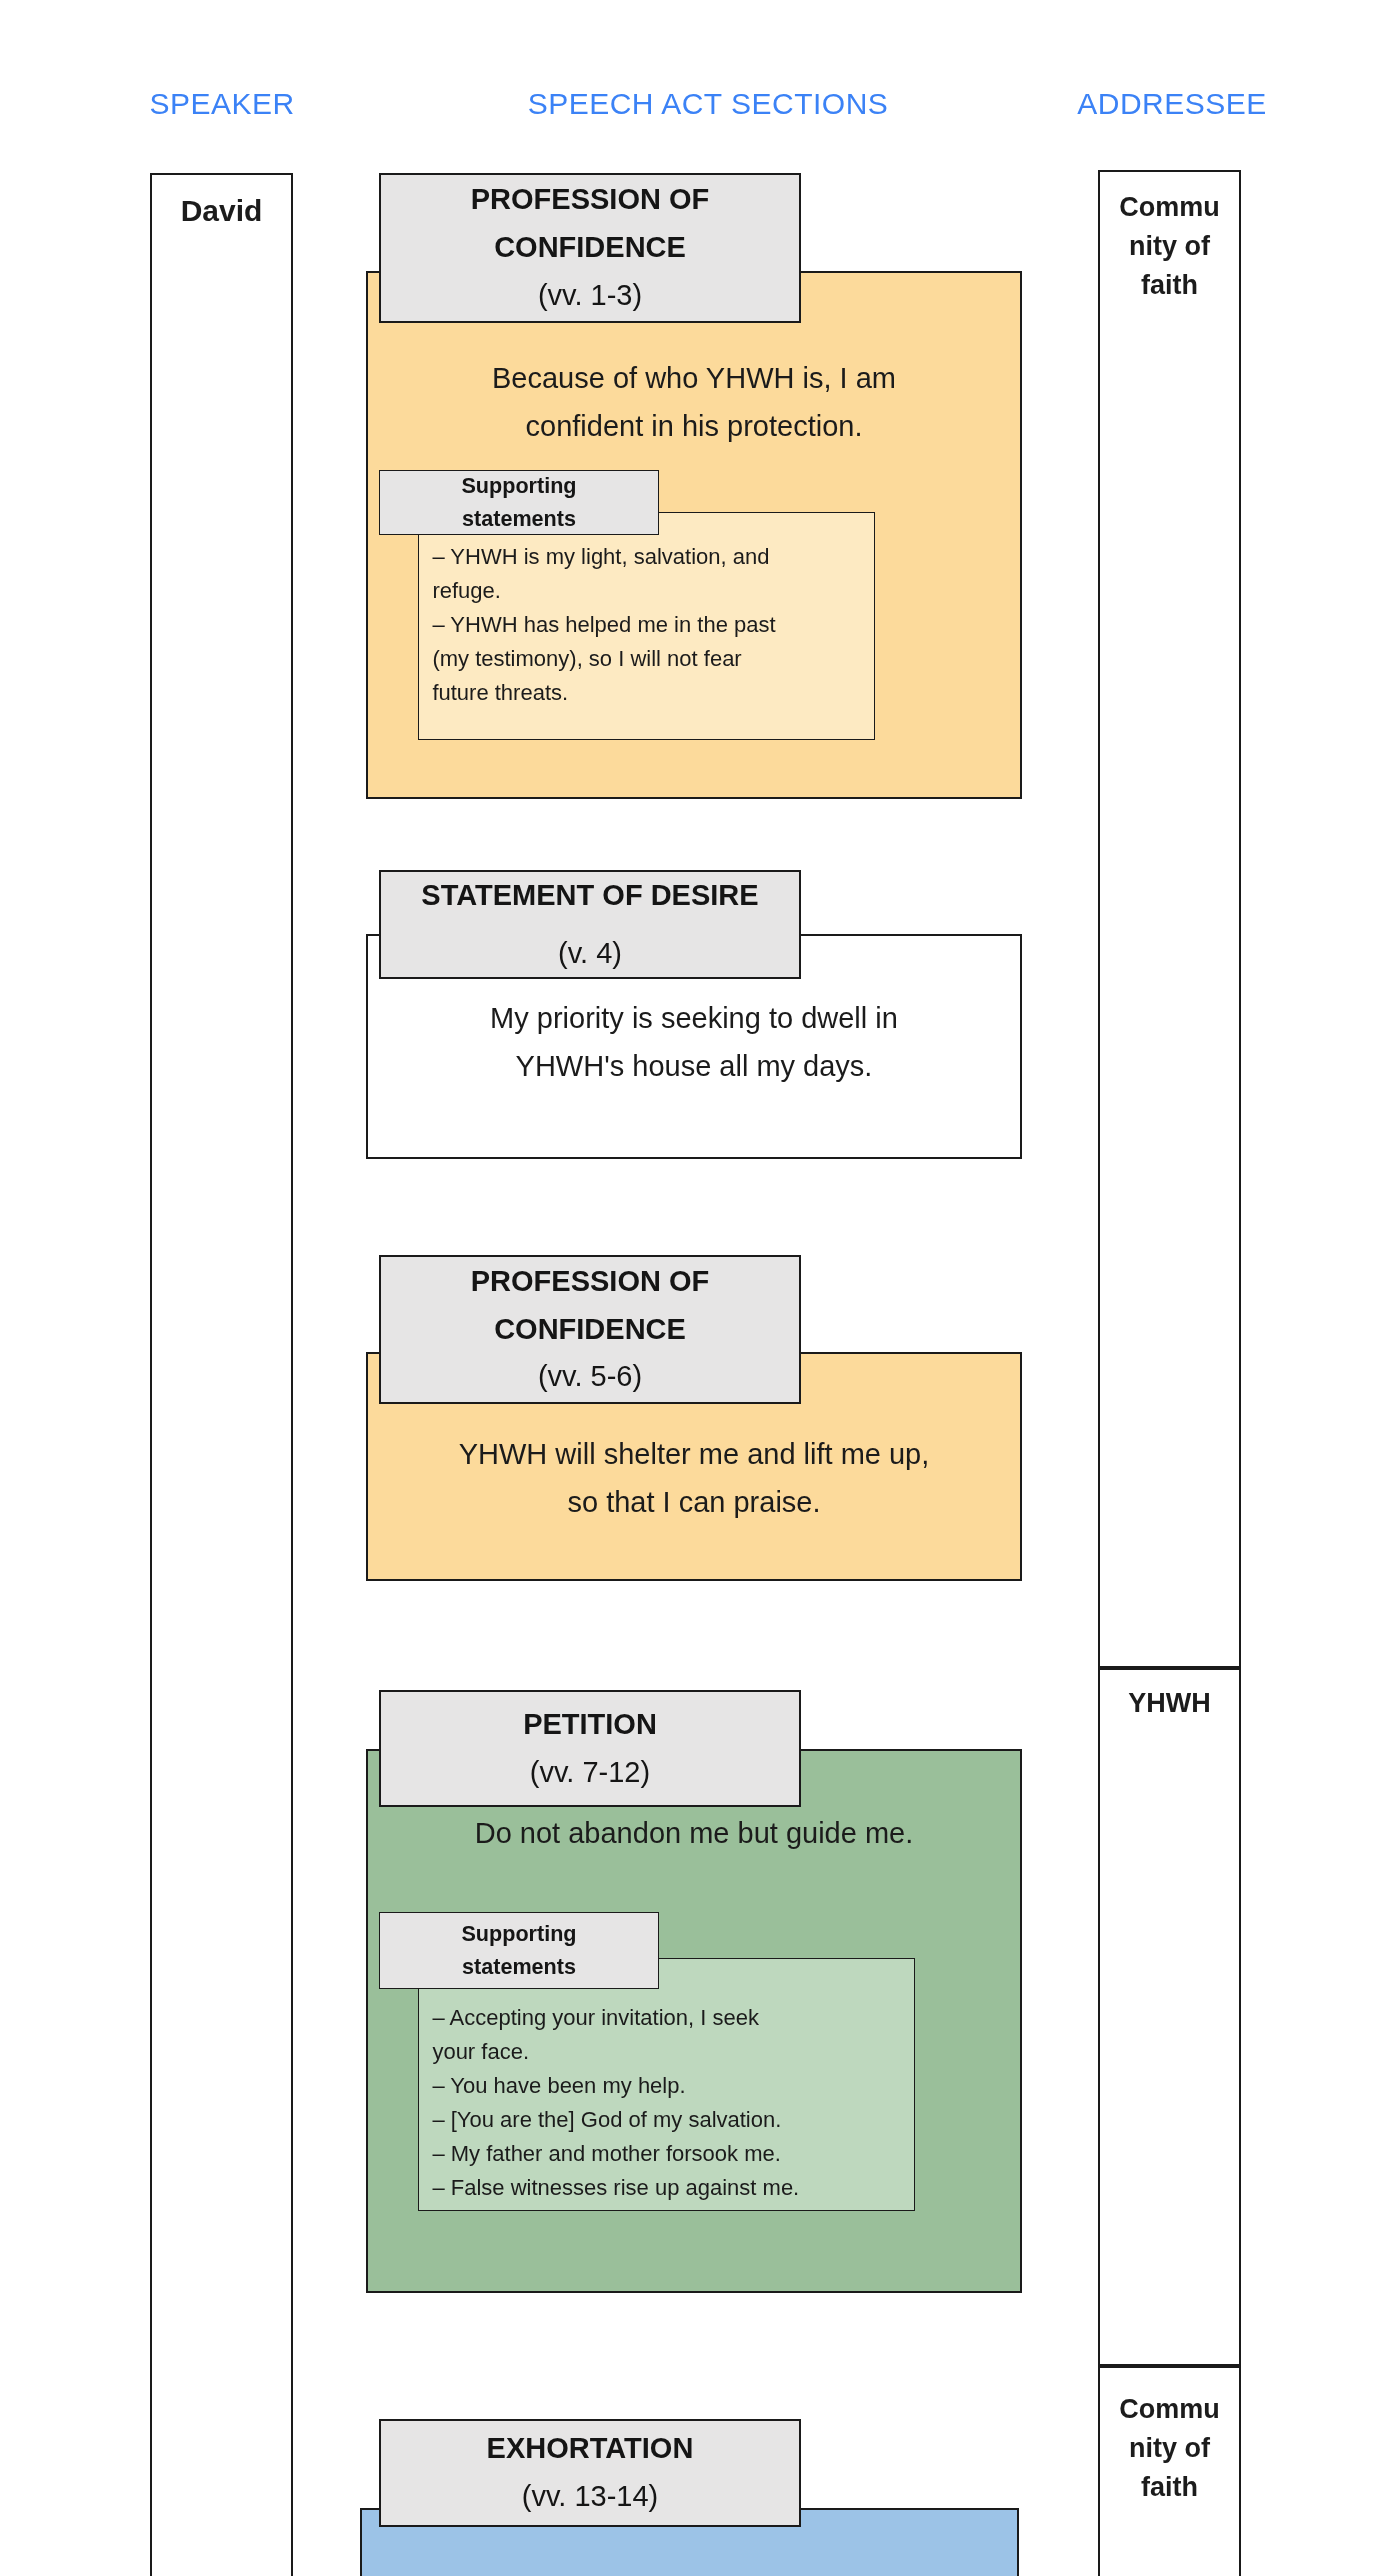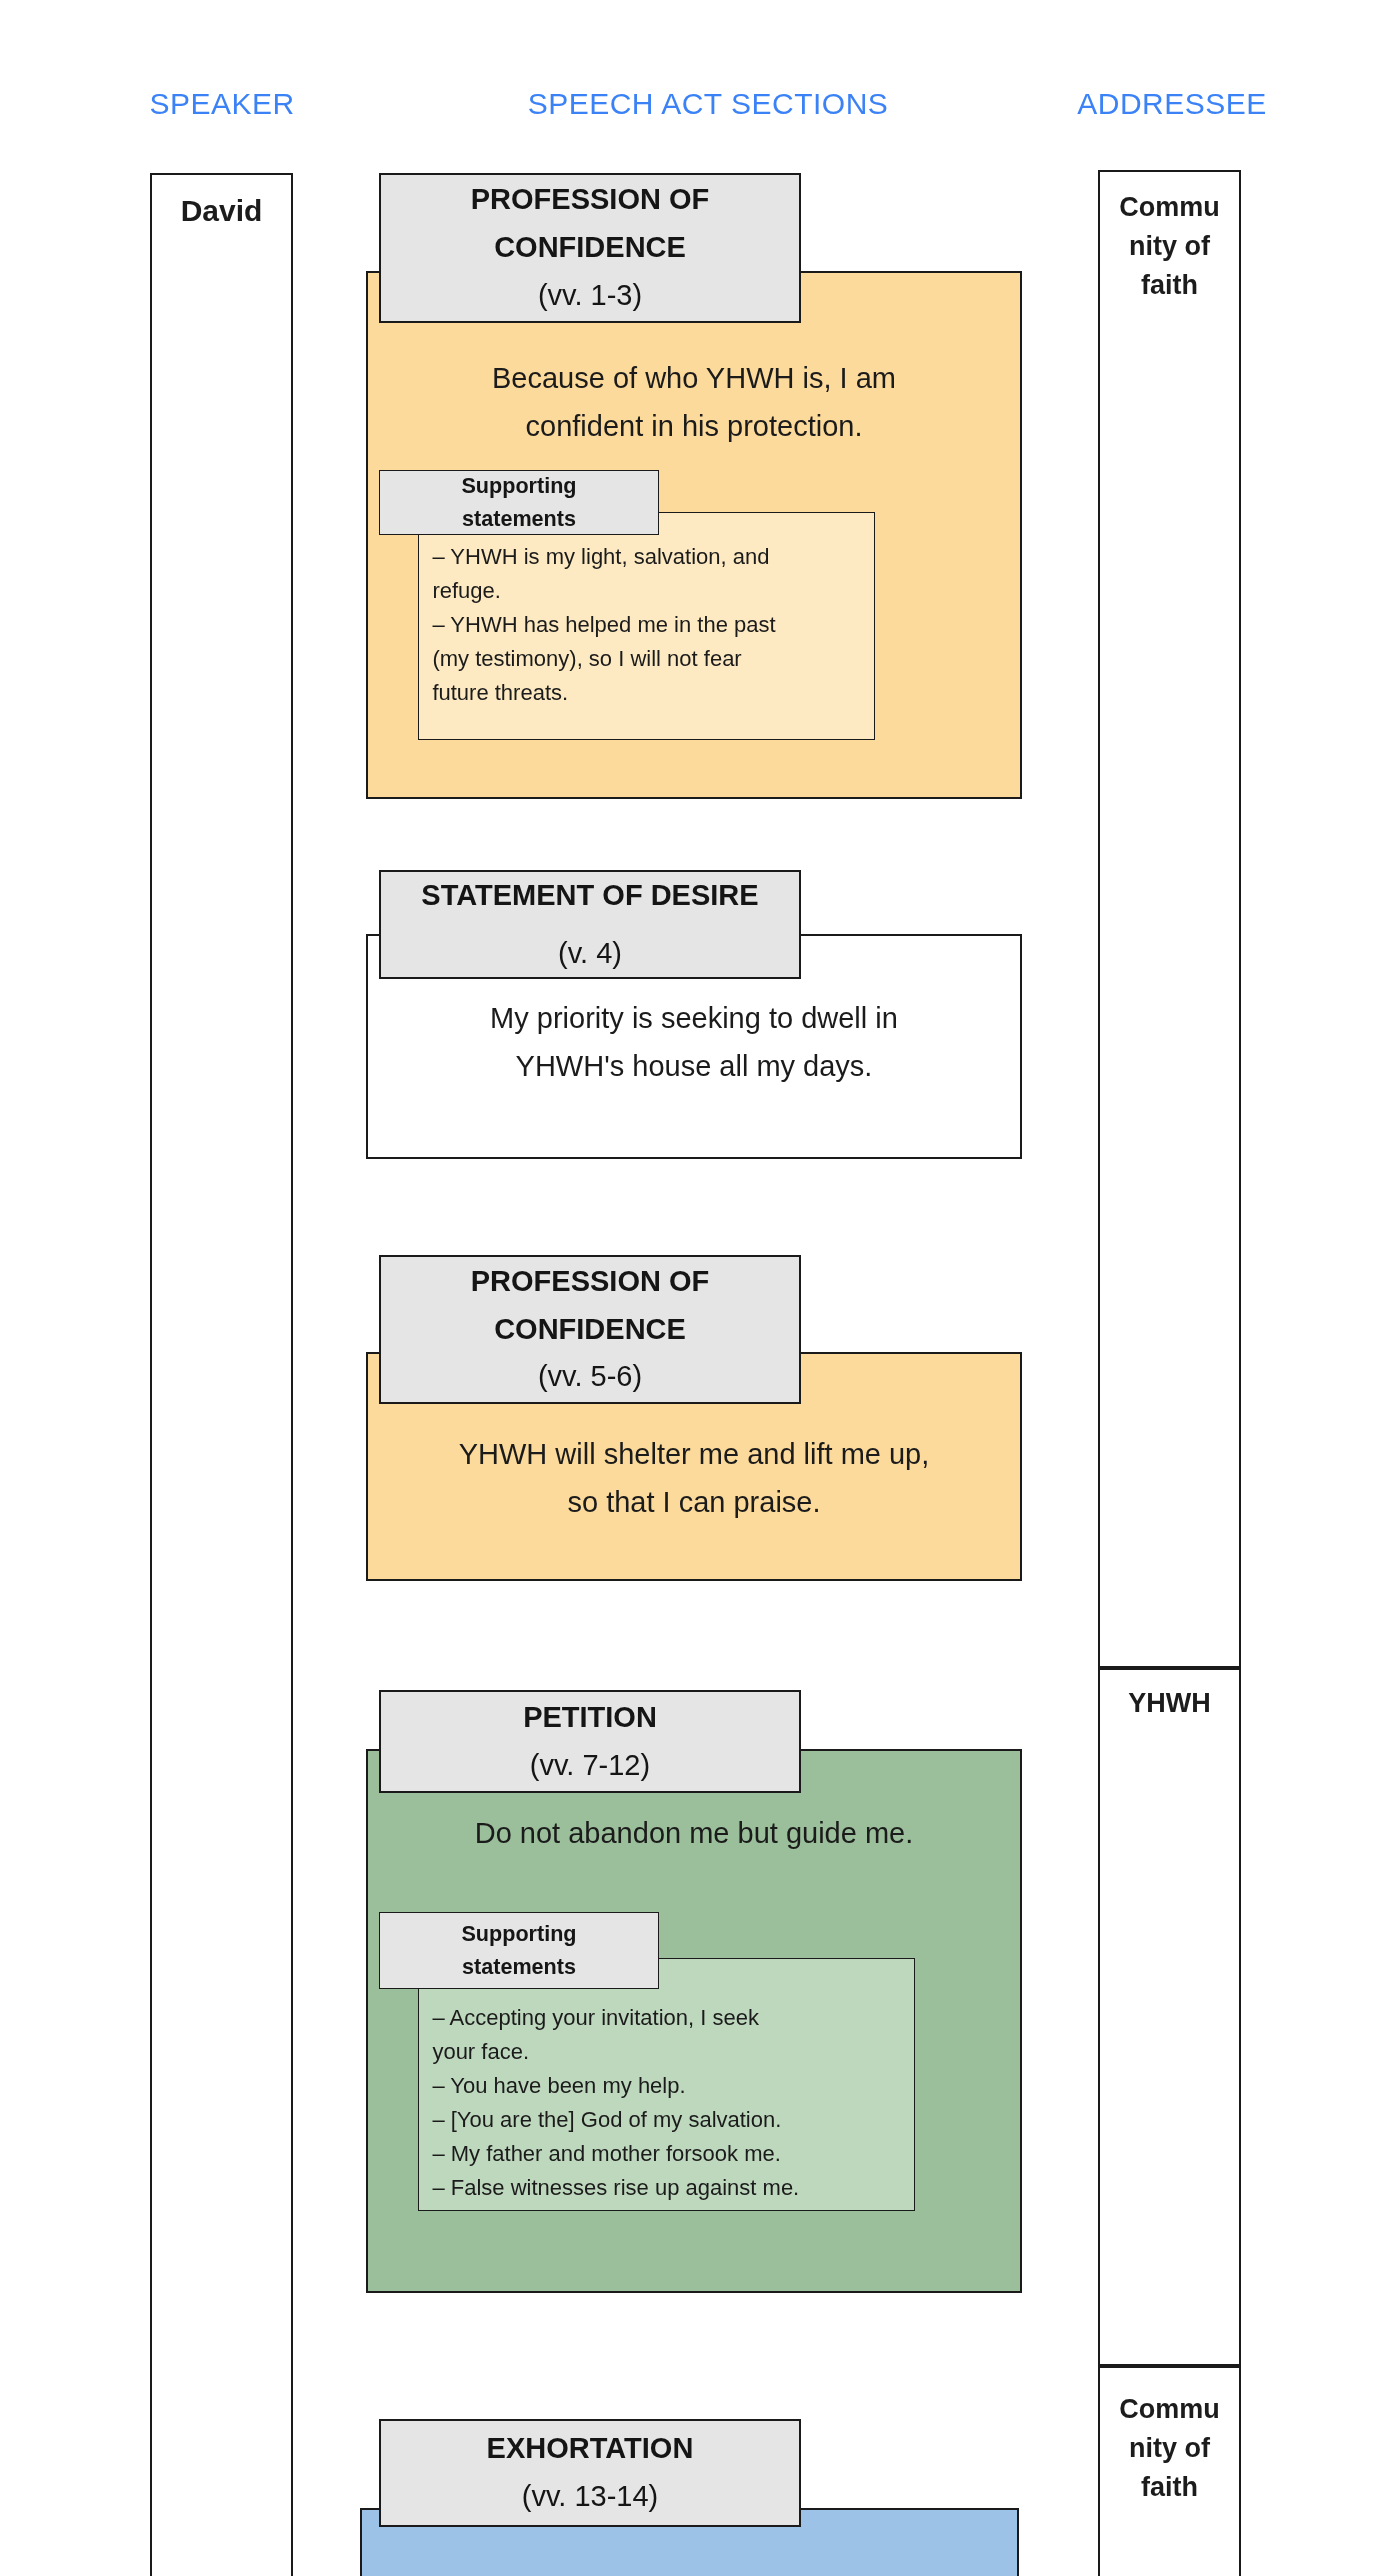--- a/index.html
+++ b/index.html
@@ -146,21 +146,21 @@
       <div class="header-title">PROFESSION OF
 CONFIDENCE</div>
       <div class="header-verses">(vv. 5-6)</div>
     </div>
   </div>
 
   <div>
     <div class="main-box" style="left: 366px; top: 1749px; width: 656px; height: 544px; background-color: rgb(154, 191, 154);">
       <div class="summary" style="padding:59px 20.6px 0">Do not abandon me but guide me.</div>
     </div>
-    <div class="header-box" style="left: 379px; top: 1690px; width: 422px; height: 103px; background-color: rgb(230, 229, 229);">
+    <div class="header-box" style="left: 379px; top: 1690px; width: 422px; height: 117px; background-color: rgb(230, 229, 229);">
       <div class="header-title">PETITION</div>
       <div class="header-verses">(vv. 7-12)</div>
     </div>
     <div class="support-label" style="left: 379px; top: 1912px; width: 280px; height: 77px; background-color: rgb(230, 229, 229);">Supporting
 statements</div>
     <div class="support-box" style="left: 418px; top: 1958px; width: 497px; height: 253px; padding: 42px 10.3px 0px 13.4px; background-color: rgb(190, 216, 190);">
         <div class="support-item">– Accepting your invitation, I seek
 your face.</div>
         <div class="support-item">– You have been my help.</div>
         <div class="support-item">– [You are the] God of my salvation.</div>

